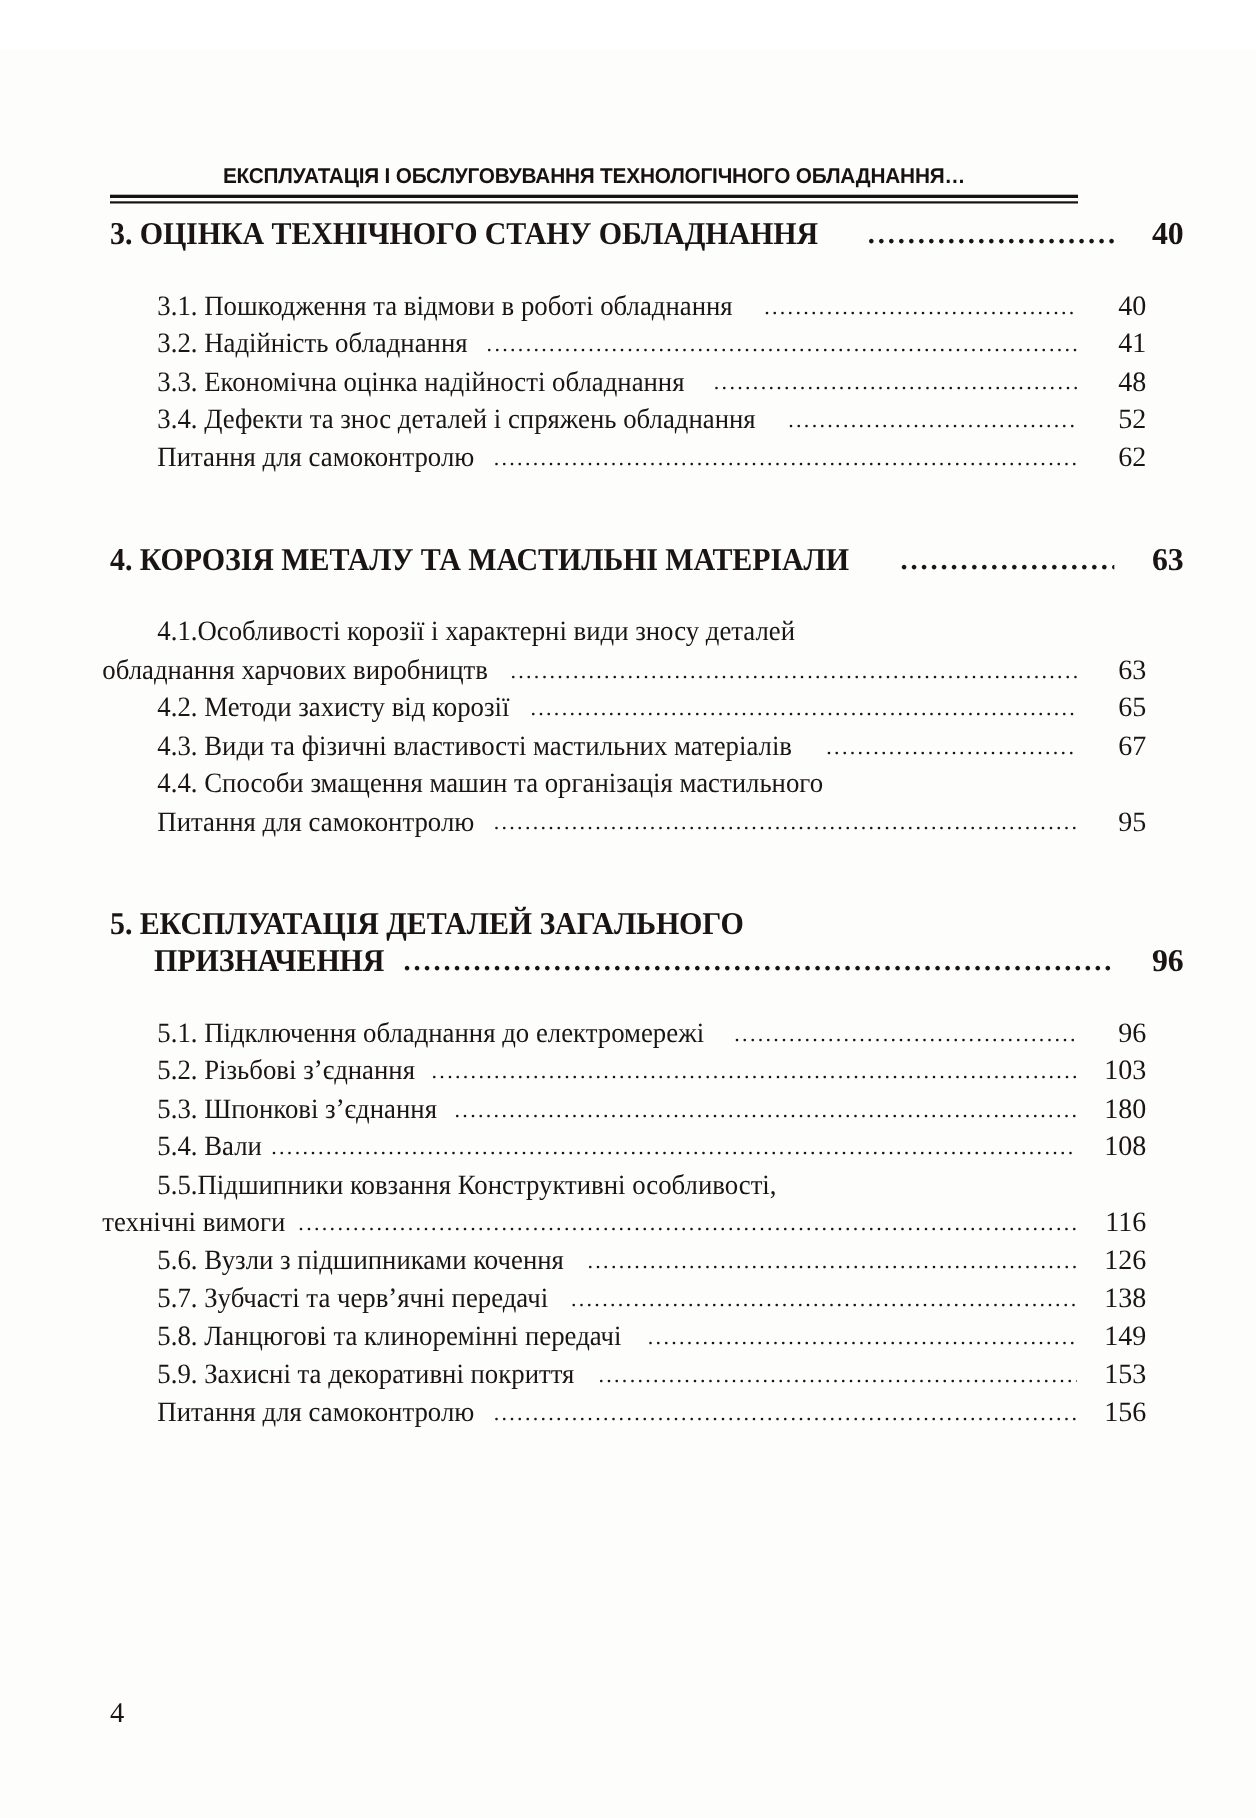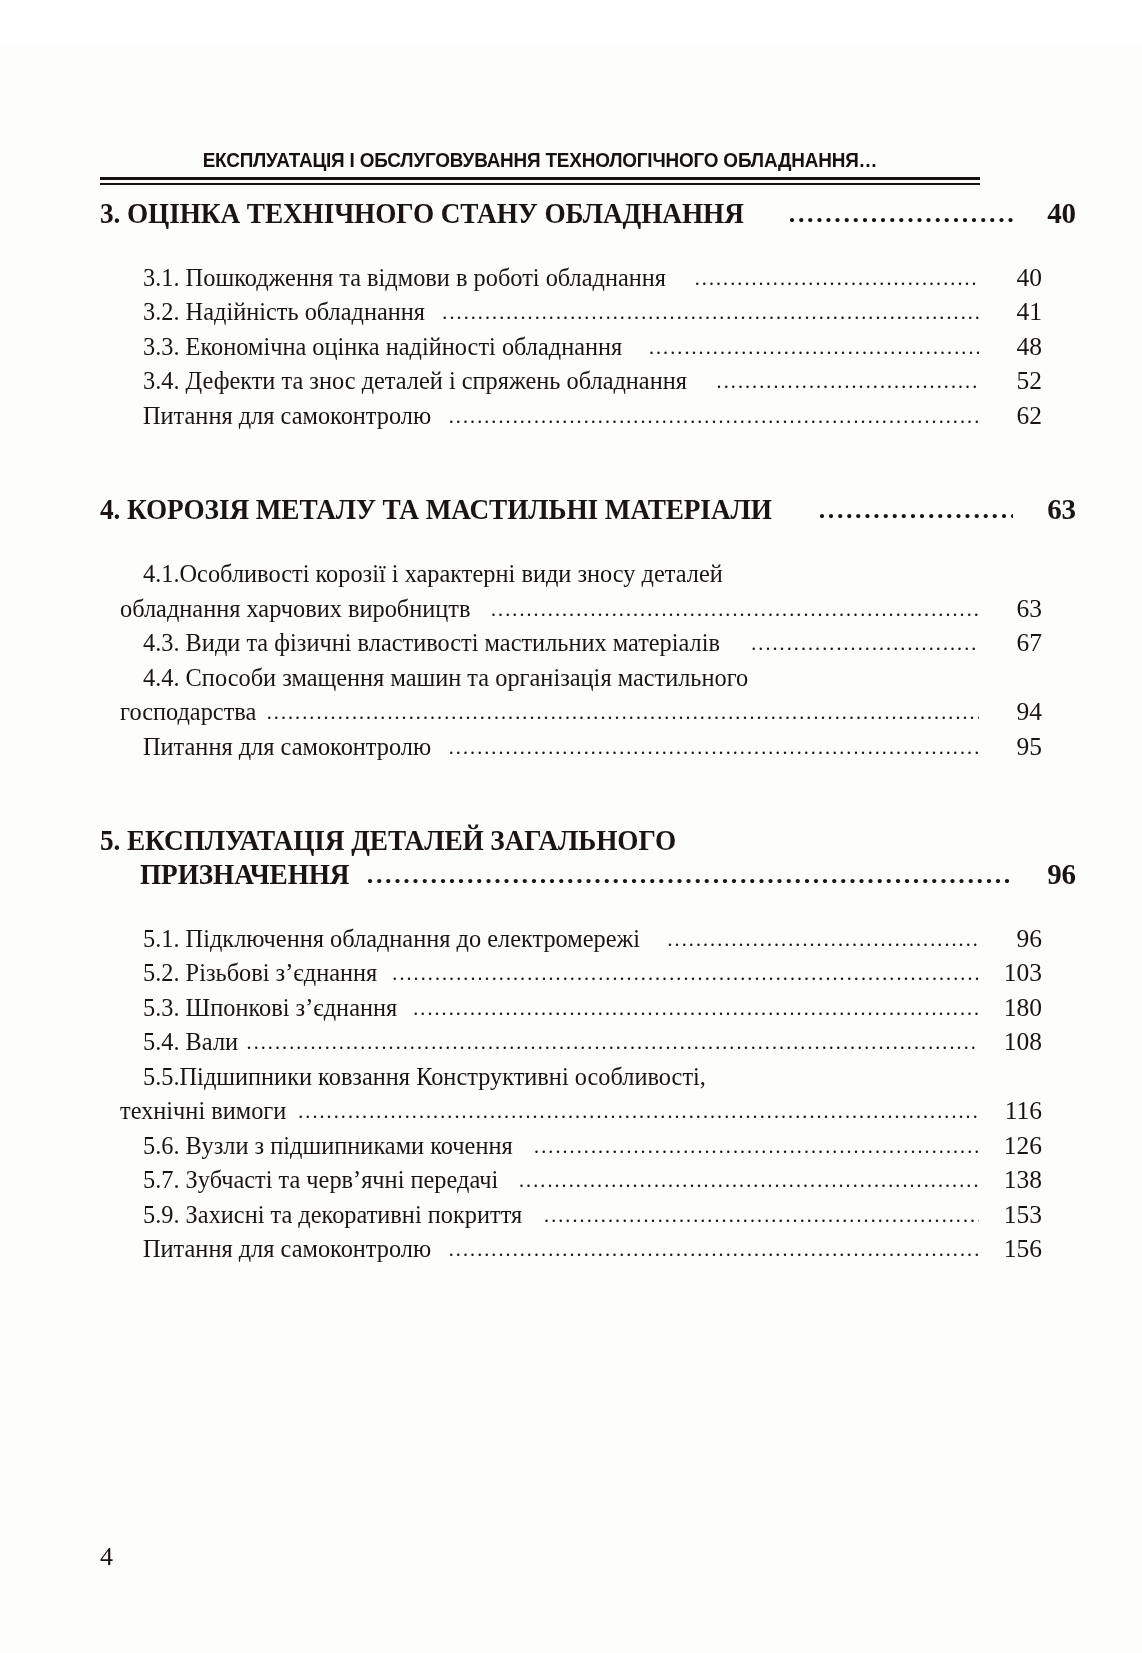--- a/index.html
+++ b/index.html
@@ -136,21 +136,21 @@
     justify-content: space-between;
   }
   .sub-line .label {
     transform: scaleX(0.955);
     transform-origin: left center;
   }
   .sub-line .pageno {
     width: 60px;
   }
   .sub-cont {
-    padding-left: 120px;
+    padding-left: 93px;
   }
 
   
   .nodots .leader::before { content: ""; }
   .nodots .pageno { visibility: hidden; }
   .gap-md { height: 30px; }
   .gap-xl { height: 60px; }
 
   
   .folio {
@@ -229,34 +229,34 @@
         <span class="leader"></span>
         <span class="pageno"></span>
       </div>
       <div class="line sub-line sub-cont">
         <span class="label">обладнання харчових виробництв</span>
         <span class="leader"></span>
         <span class="pageno">63</span>
       </div>
 
       <div class="line sub-line">
+        <span class="label">4.2. Методи захисту від корозії</span>
+        <span class="leader"></span>
+        <span class="pageno">65</span>
+      </div>
+      <div class="line sub-line">
         <span class="label">4.3. Види та фізичні властивості мастильних матеріалів</span>
         <span class="leader"></span>
         <span class="pageno">67</span>
       </div>
 
       <div class="line sub-line nodots">
         <span class="label">4.4. Способи змащення машин та організація мастильного</span>
         <span class="leader"></span>
         <span class="pageno"></span>
-      </div>
-      <div class="line sub-line sub-cont">
-        <span class="label">господарства</span>
-        <span class="leader"></span>
-        <span class="pageno">94</span>
       </div>
 
       <div class="line sub-line">
         <span class="label">Питання для самоконтролю</span>
         <span class="leader"></span>
         <span class="pageno">95</span>
       </div>
     </div>
 
     <div class="gap-xl"></div>
@@ -311,20 +311,25 @@
         <span class="label">5.6. Вузли з підшипниками кочення</span>
         <span class="leader"></span>
         <span class="pageno">126</span>
       </div>
       <div class="line sub-line">
         <span class="label">5.7. Зубчасті та черв’ячні передачі</span>
         <span class="leader"></span>
         <span class="pageno">138</span>
       </div>
       <div class="line sub-line">
+        <span class="label">5.8. Ланцюгові та клиноремінні передачі</span>
+        <span class="leader"></span>
+        <span class="pageno">149</span>
+      </div>
+      <div class="line sub-line">
         <span class="label">5.9. Захисні та декоративні покриття</span>
         <span class="leader"></span>
         <span class="pageno">153</span>
       </div>
       <div class="line sub-line">
         <span class="label">Питання для самоконтролю</span>
         <span class="leader"></span>
         <span class="pageno">156</span>
       </div>
     </div>

